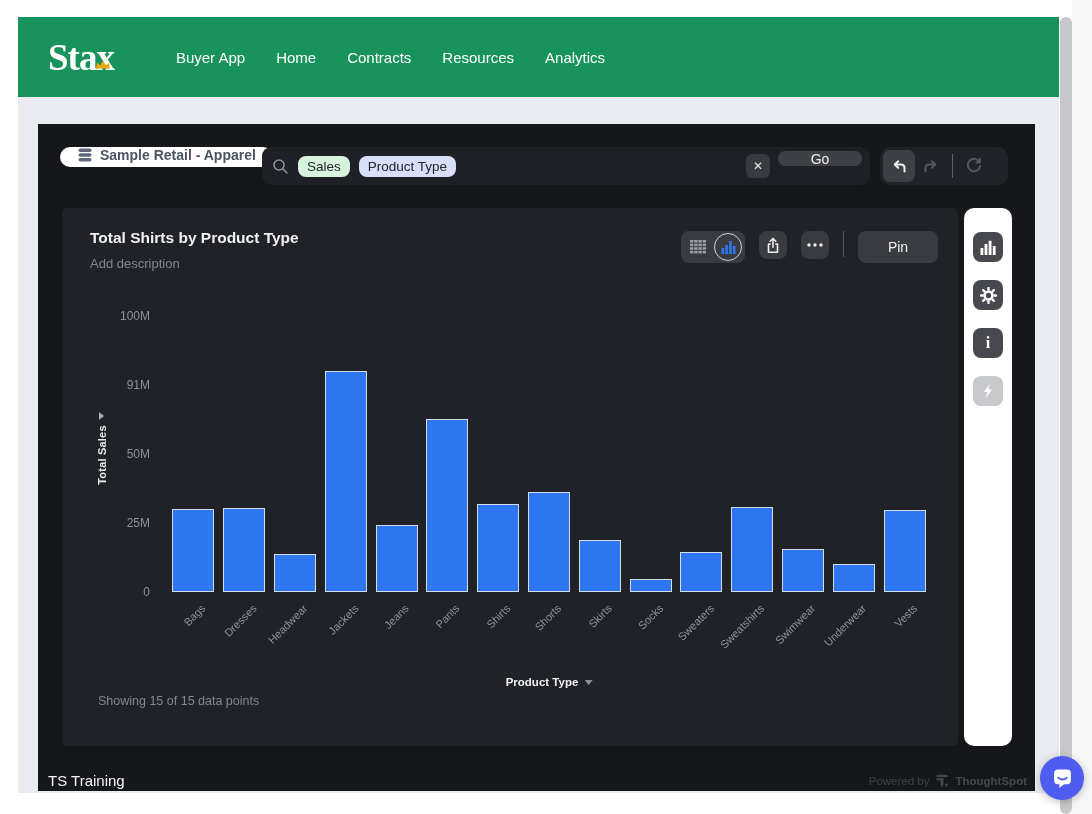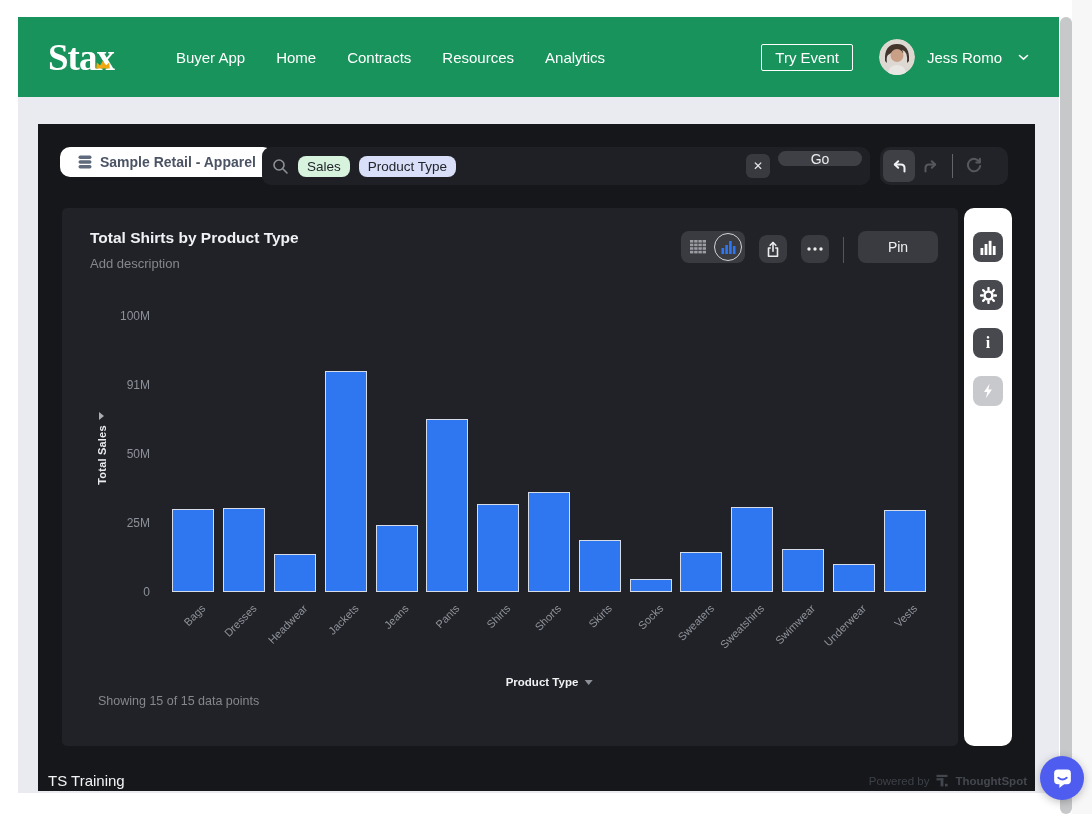--- a/index.html
+++ b/index.html
@@ -16,43 +16,43 @@
   .try-event { border:1px solid #fff; background:transparent; color:#fff; font-size:15px; padding:4px 13px; border-radius:2px; font-family:inherit; cursor:pointer; }
   .avatar { width:36px; height:36px; border-radius:50%; overflow:hidden; margin-left:14px; flex:none; }
   .user-name { font-size:15px; }
   .chev { margin-left:4px; display:flex; align-items:center; }
 
   
   .app-region { position:absolute; left:18px; top:97px; width:1041px; height:696px; background:#e9ebf1; }
   .panel { position:absolute; left:20px; top:27px; width:997px; height:667px; background:#16171a; }
 
   
-  .src-pill { position:absolute; left:22px; top:23px; height:30px; background:#fff; border-radius:10px;
-    display:flex; align-items:center; gap:7px; padding:0 17px; }
+  .src-pill { position:absolute; left:22px; top:23px; height:20px; background:#fff; border-radius:10px;
+    display:flex; gap:7px; padding:0 17px; }
   .src-pill span { font-size:14px; font-weight:700; color:#4b5364; }
   .search-field { position:absolute; left:224px; top:23px; width:608px; height:38px; background:#1e2025; border-radius:9px;
     display:flex; align-items:center; padding:0 10px; gap:9px; }
   .chip { font-size:13.5px; color:#22252b; padding:3px 9px; border-radius:8px; white-space:nowrap; }
   .chip.measure { background:#d7f3de; }
   .chip.attribute { background:#d9def9; }
   .clear-btn { position:absolute; left:708px; top:30px; width:24px; height:24px; background:#393a3f; border-radius:6px;
     color:#e7e8ea; font-size:12px; display:flex; align-items:center; justify-content:center; cursor:pointer; }
   .go-btn { position:absolute; left:740px; top:27px; width:84px; height:15px; background:#3f4045; border-radius:8px;
     color:#eceded; font-size:14px; display:flex; align-items:center; justify-content:center; cursor:pointer; }
   .history-group { position:absolute; left:842px; top:23px; width:128px; height:38px; background:#222328; border-radius:10px;
     display:flex; align-items:center; padding:0 3px; }
   .hist-btn { width:32px; height:32px; border-radius:7px; display:flex; align-items:center; justify-content:center; cursor:pointer; }
   .hist-btn.active { background:#3f4045; }
   .hist-div { width:1px; height:24px; background:#63646a; margin:0 5px; }
 
   
   .tile { position:absolute; left:24px; top:84px; width:896px; height:538px; background:#212227; border-radius:5px; }
   .tile-title { position:absolute; left:28px; top:21px; font-size:15.5px; font-weight:700; color:#f0f1f4; }
   .tile-desc { position:absolute; left:28px; top:48px; font-size:13px; color:#84878e; }
-  .toolbar { position:absolute; right:20px; top:23px; display:flex; align-items:flex-end; gap:14px; }
+  .toolbar { position:absolute; right:20px; top:23px; display:flex; align-items:flex-start; gap:14px; }
   .viz-group { height:32px; background:#3a3b40; border-radius:8px; display:flex; align-items:center; padding:0 3px; gap:2px; }
   .viz-table { width:28px; height:28px; display:flex; align-items:center; justify-content:center; cursor:pointer; }
   .viz-chart { width:28px; height:28px; border-radius:50%; border:1.5px solid #d3d4d8; display:flex; align-items:center; justify-content:center; cursor:pointer; }
   .tb-btn { width:28px; height:28px; background:#3a3b40; border-radius:8px; display:flex; align-items:center; justify-content:center; cursor:pointer; }
   .tb-div { width:1px; height:26px; background:#55565a; }
   .pin-btn { width:80px; height:32px; background:#3a3b40; border-radius:8px; color:#eff0f1; font-size:14px;
     display:flex; align-items:center; justify-content:center; cursor:pointer; }
 
   
   .bar { position:absolute; width:42px; background:#2e77f0; border:1px solid #d5dce8; cursor:pointer; }
@@ -94,37 +94,20 @@
         </svg>
     </span>
   </div>
   <nav class="main-nav">
     <span>Buyer App</span>
     <span>Home</span>
     <span>Contracts</span>
     <span>Resources</span>
     <span>Analytics</span>
   </nav>
-  <div class="hdr-right">
-    <button class="try-event">Try Event</button>
-    <div class="avatar">
-      <svg width="36" height="36" viewBox="0 0 36 36">
-        <circle cx="18" cy="18" r="18" fill="#ded8d2"></circle>
-        <path d="M6 22 Q5 5 18 5 Q31 5 30 22 L28 24 Q29 12 23 11 Q26 16 22 14 Q14 11 9 16 Q7 18 8 24 Z" fill="#43342c"></path>
-        <circle cx="18" cy="16.5" r="6.5" fill="#c99f86"></circle>
-        <path d="M9 36 Q9 26 18 26 Q27 26 27 36 Z" fill="#e9e7e4"></path>
-      </svg>
-    </div>
-    <span class="user-name">Jess Romo</span>
-    <span class="chev">
-      <svg width="11" height="7" viewBox="0 0 11 7">
-          <polyline points="1.5,1.5 5.5,5.2 9.5,1.5" fill="none" stroke="#fff" stroke-width="1.6" stroke-linecap="round"></polyline>
-        </svg>
-    </span>
-  </div>
 </header>
 
 <div class="app-region">
   <div class="panel">
 
     <div class="src-pill">
       <svg width="16" height="16" viewBox="0 0 16 16">
         <g fill="#5f6a7c">
           <rect x="1.5" y="1.6" width="13" height="3.4" rx="1.7"></rect>
           <rect x="1.5" y="6.3" width="13" height="3.4" rx="1.7"></rect>

